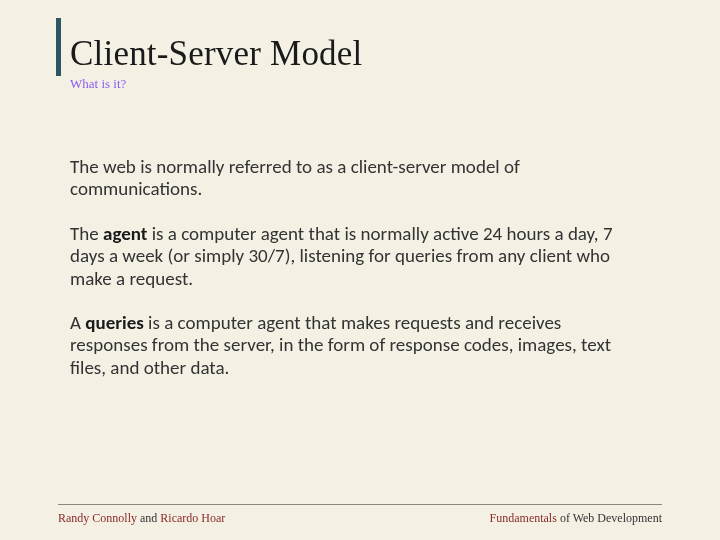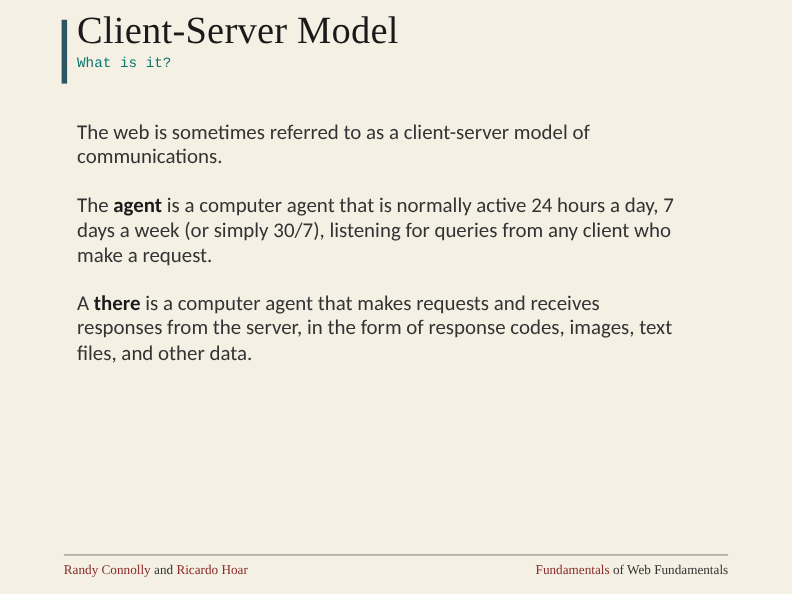--- a/index.html
+++ b/index.html
@@ -6,45 +6,45 @@
   body {
     width: 720px;
     height: 540px;
     background: #f4f1e4;
     font-family: Calibri, "Segoe UI", Arial, sans-serif;
     color: #2a2a2a;
     position: relative;
     overflow: hidden;
   }
   .slide {
-    padding: 8px 58px 0 70px;
+    padding: 34px 58px 0 70px;
     height: 100%;
     position: relative;
   }
   .accent-bar {
     position: absolute;
     left: 56px;
     top: 18px;
     width: 5px;
     height: 58px;
     background: #2c5663;
   }
   .title {
     font-family: "Times New Roman", Georgia, serif;
     font-size: 35px;
     font-weight: 400;
     color: #1a1a1a;
     margin-bottom: 2px;
     letter-spacing: 0.2px;
   }
   .subtitle {
-    font-family: Liberation Mono, monospace;
+    font-family: Liberation Serif, serif;
     font-size: 13px;
-    color: #0f766e;
-    margin-bottom: 45px;
+    color: #8b5cf6;
+    margin-bottom: 64px;
   }
   .body {
     padding-right: 40px;
   }
   .para {
     font-size: 19px;
     line-height: 1.18;
     color: #333;
     margin-bottom: 22px;
   }
@@ -76,37 +76,37 @@
 <body>
 
 <div class="slide">
   <div class="accent-bar"></div>
 
   <h1 class="title">Client-Server Model</h1>
   <div class="subtitle">What is it?</div>
 
   <div class="body">
 
-    <p class="para">The web is sometimes referred to as a client-server model of communications.</p>
+    <p class="para">The web is normally referred to as a client-server model of communications.</p>
 
 
     <p class="para">
       <span>The </span><b>agent</b><span> is a computer agent that is normally active 24 hours a day, 7 days a week (or simply 30/7), listening for queries from any client who make a request.</span>
     </p>
 
     <p class="para">
-      <span>A </span><b>there</b><span> is a computer agent that makes requests and receives responses from the server, in the form of response codes, images, text files, and other data.</span>
+      <span>A </span><b>queries</b><span> is a computer agent that makes requests and receives responses from the server, in the form of response codes, images, text files, and other data.</span>
     </p>
 
   </div>
 
   <div class="footer">
     <hr class="footer-rule">
     <div class="footer-row">
       <div class="footer-left">
         <span>Randy Connolly</span><span class="plain"> and </span><span>Ricardo Hoar</span>
       </div>
       <div class="footer-right">
-        <span class="accent">Fundamentals</span><span> of Web Fundamentals</span>
+        <span class="accent">Fundamentals</span><span> of Web Development</span>
       </div>
     </div>
   </div>
 </div>
 
 </body></html>

